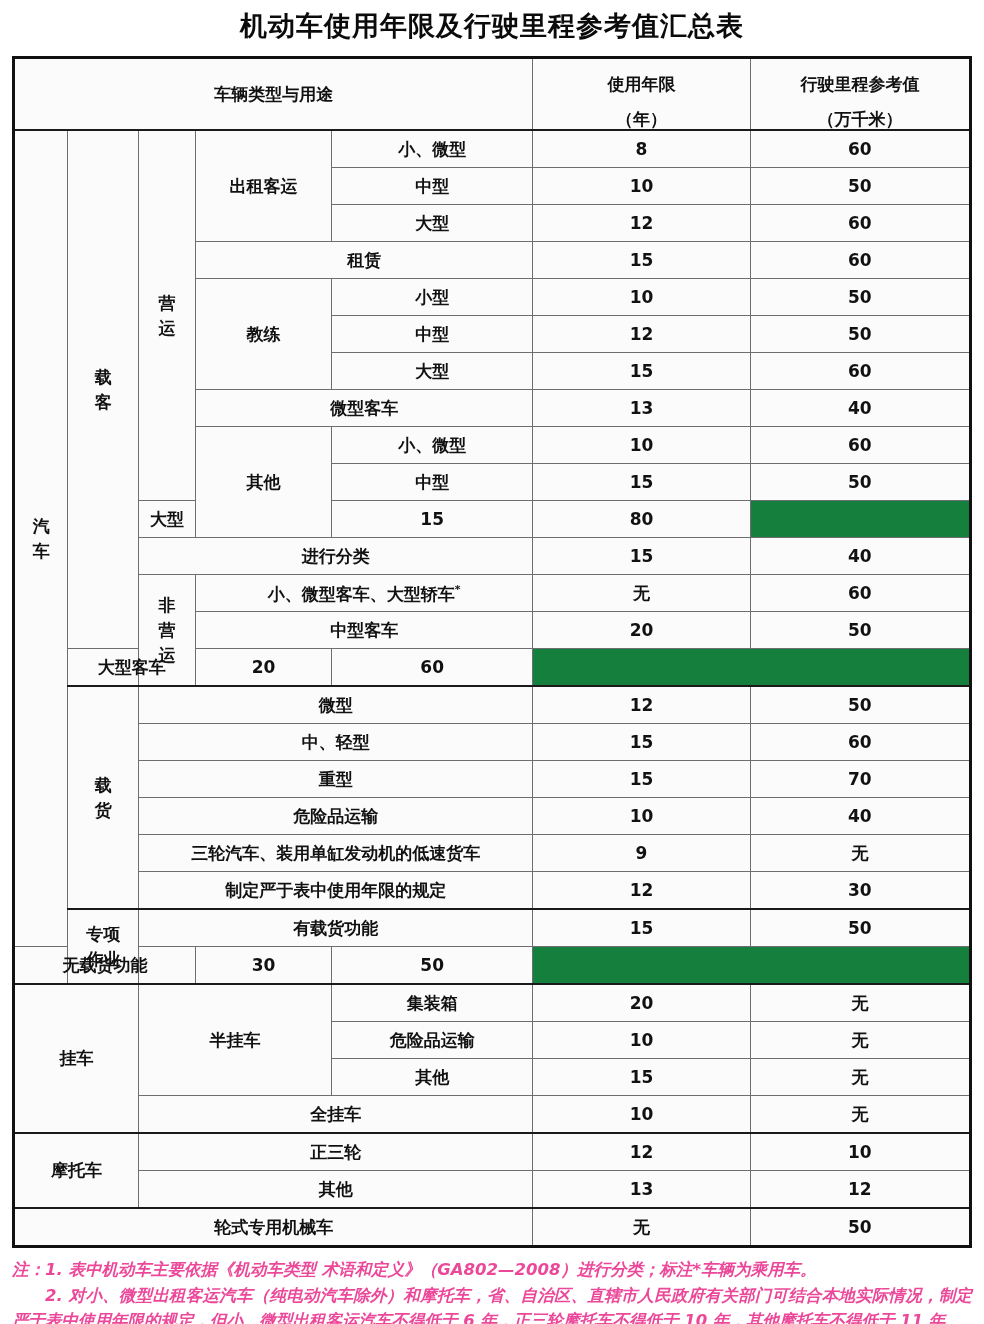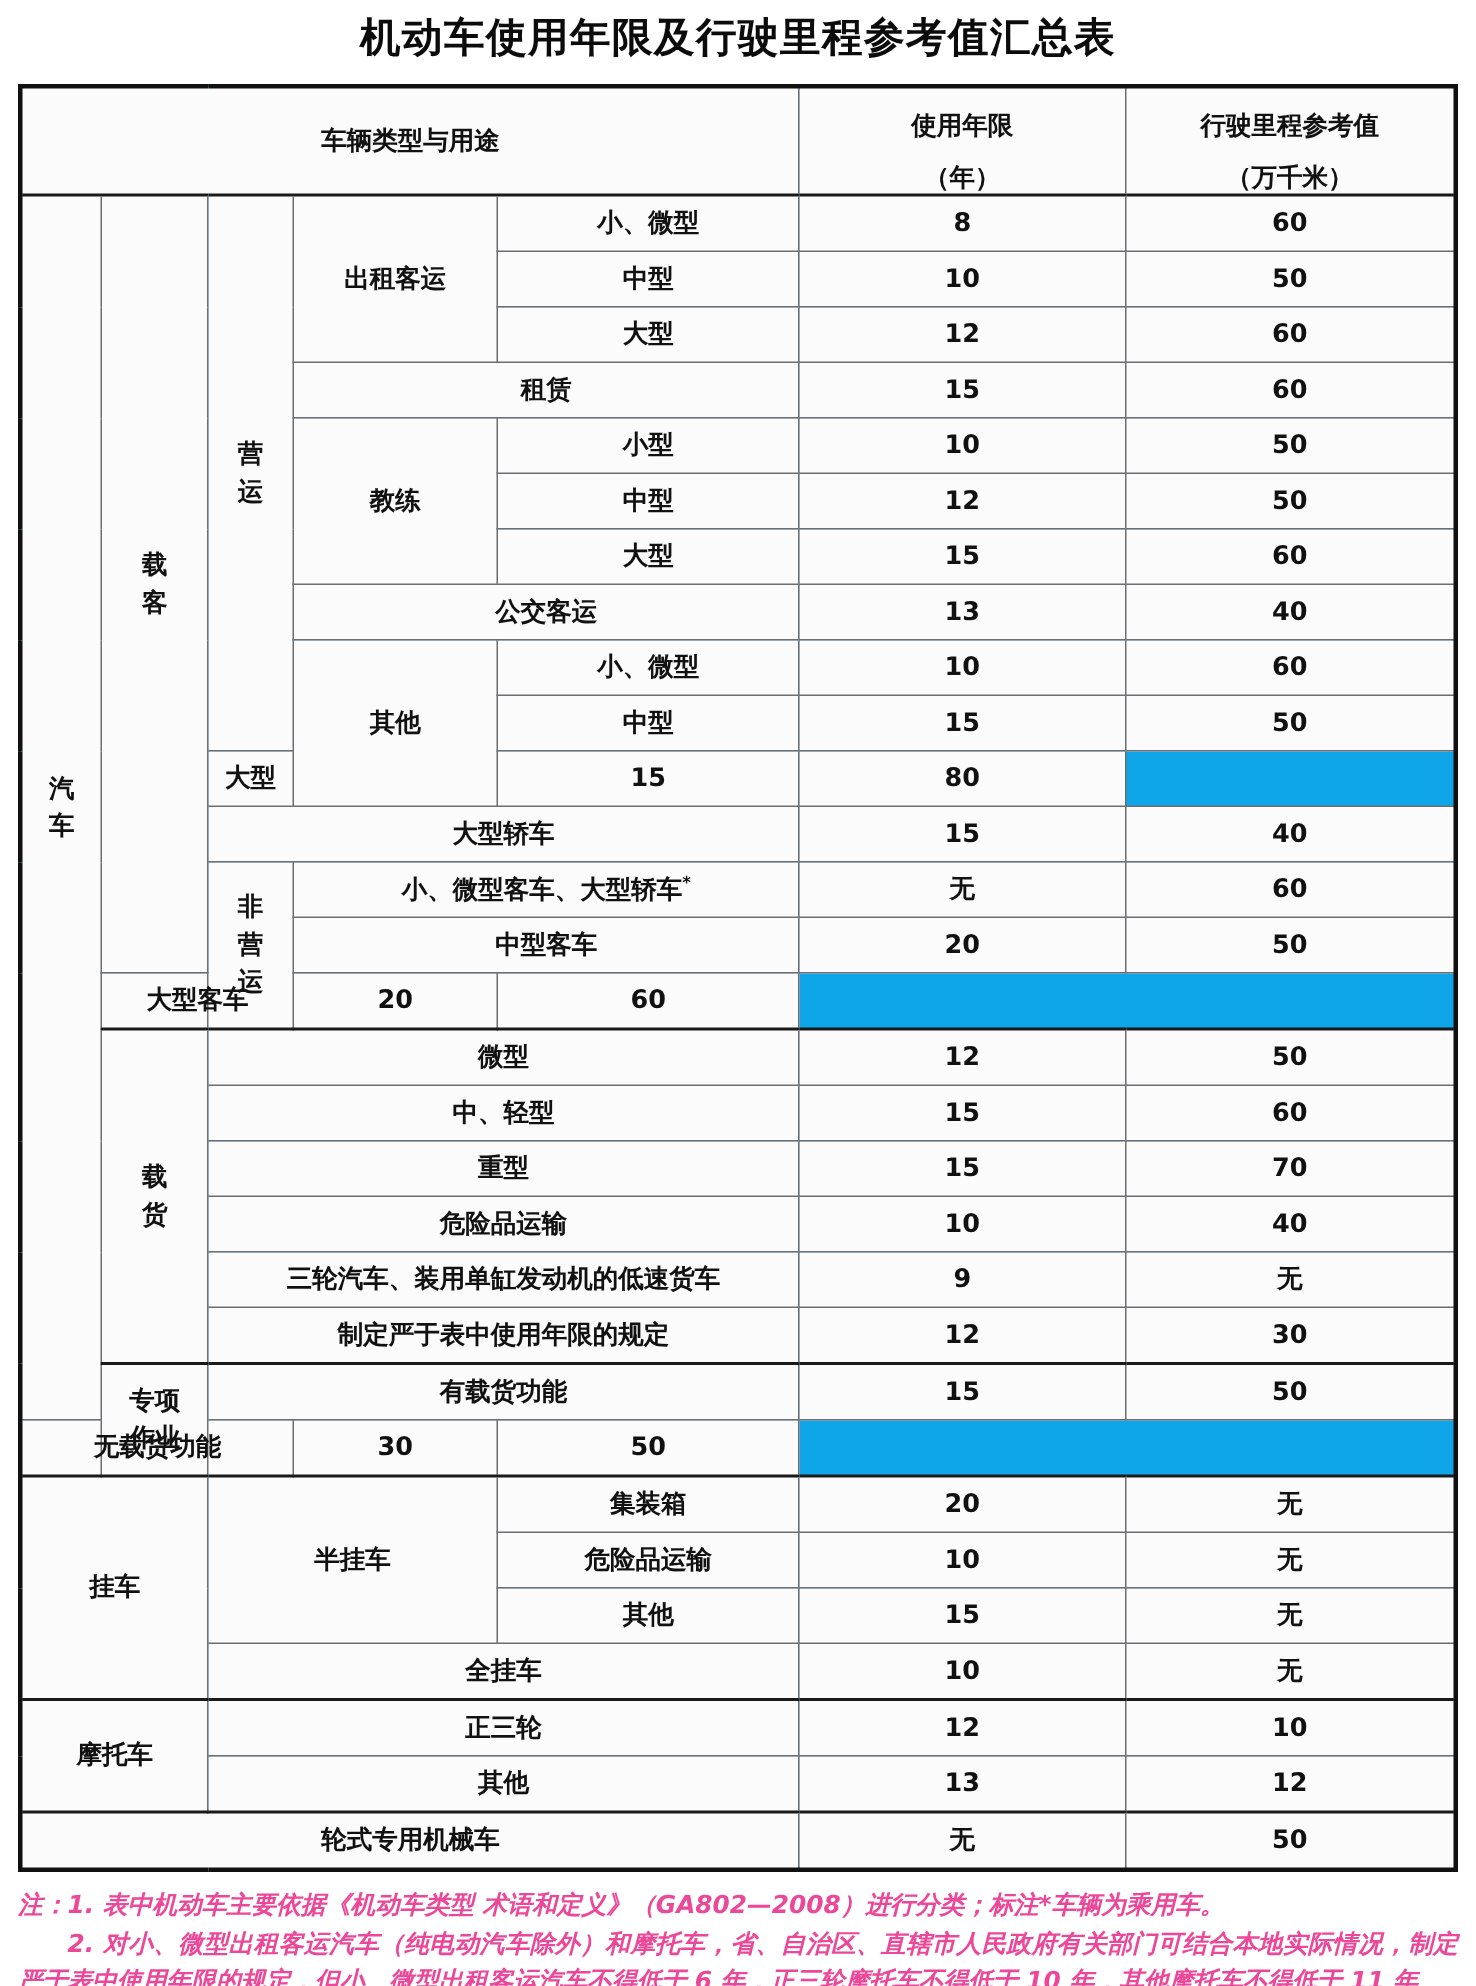--- a/index.html
+++ b/index.html
@@ -23,21 +23,21 @@
     font-weight:bold;
     letter-spacing:1px;
     padding:10px 0 14px 0;
     line-height:1.2;
     color:#0b0b0b;
   }
   table.main{
     width:960px;
     border-collapse:collapse;
     table-layout:fixed;
-    background:#0ea5e9;
+    background:#15803d;
     border:3px solid #111;
   }
   table.main td{
     border:1px solid #6d6d72;
     text-align:center;
     vertical-align:middle;
     font-size:17px;
     font-weight:bold;
     color:#111;
     padding:0;
@@ -154,21 +154,21 @@
         <td>12</td>
         <td>50</td>
       </tr>
       <tr>
         <td>大型</td>
         <td>15</td>
         <td>60</td>
       </tr>
 
       <tr>
-        <td colspan="2">公交客运</td>
+        <td colspan="2">微型客车</td>
         <td>13</td>
         <td>40</td>
       </tr>
 
       <tr>
         <td rowspan="3">其他</td>
         <td>小、微型</td>
         <td>10</td>
         <td>60</td>
       </tr>
@@ -177,21 +177,21 @@
         <td>15</td>
         <td>50</td>
       </tr>
       <tr>
         <td>大型</td>
         <td>15</td>
         <td>80</td>
       </tr>
 
       <tr>
-        <td colspan="3">大型轿车</td>
+        <td colspan="3">进行分类</td>
         <td>15</td>
         <td>40</td>
       </tr>
 
       <tr>
         <td class="vert" rowspan="3">
           <span>非</span>
           <span>营</span>
           <span>运</span>
         </td>

